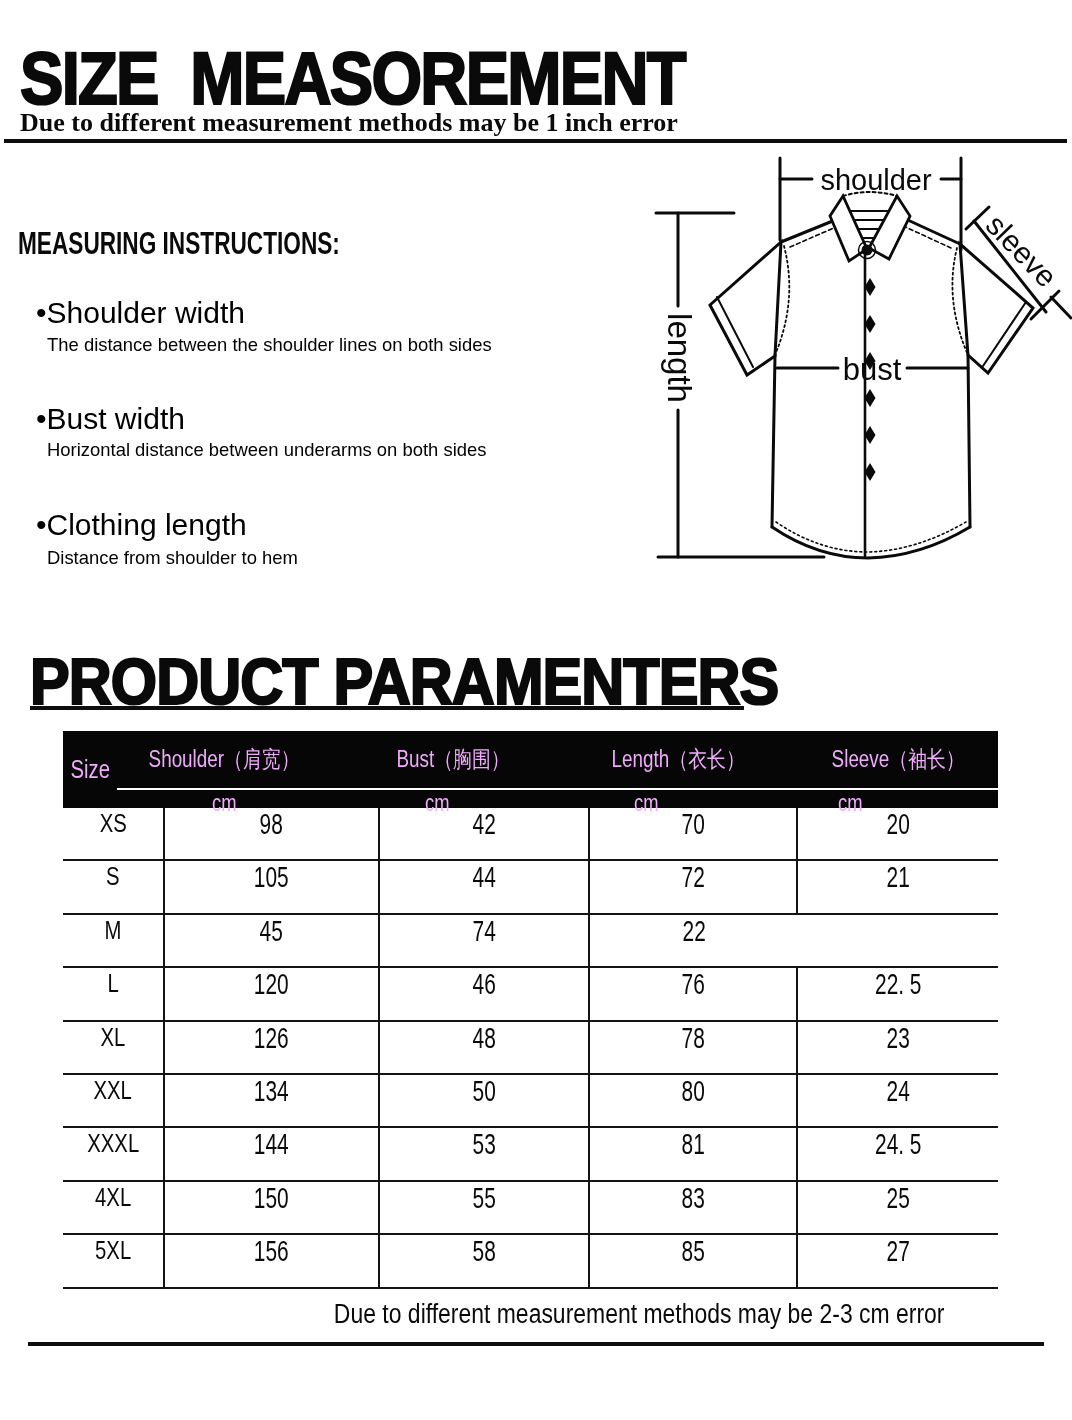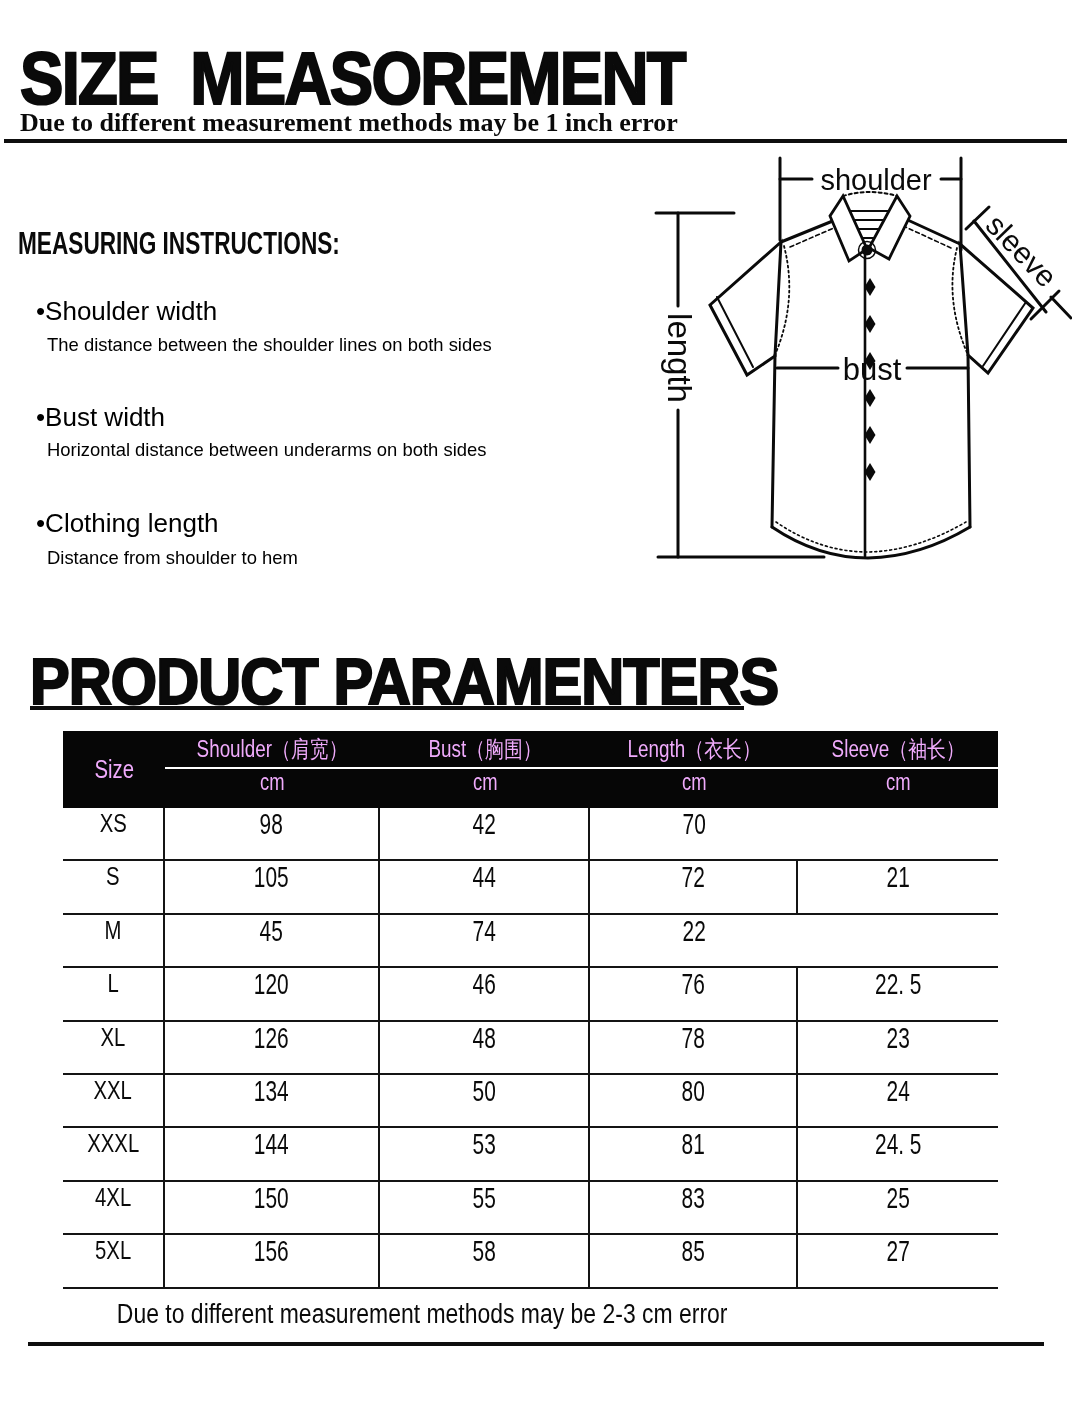--- a/index.html
+++ b/index.html
@@ -22,44 +22,44 @@
   }
   .rule{background:#0e0e0e;}
   #rule-top{left:4px; top:139px; width:1063px; height:3.5px;}
   #rule-params{left:30px; top:706px; width:714px; height:4px;}
   #rule-bottom{left:28px; top:1342px; width:1016px; height:3.5px;}
   
   #instructions-heading{
     left:18px; top:226px; font-size:31px; font-weight:bold; white-space:pre;
     transform:scaleX(0.73); transform-origin:left top; letter-spacing:0;
   }
-  .instr-term{left:36px; font-size:26px; color:#000; white-space:pre;}
+  .instr-term{left:36px; font-size:30px; color:#000; white-space:pre;}
   .instr-desc{left:47px; font-size:19px; color:#000; white-space:pre; transform:scaleX(0.97); transform-origin:left top;}
   #term-1{top:296px;} #desc-1{top:334px;}
   #term-2{top:402px;} #desc-2{top:439px;}
   #term-3{top:508px;} #desc-3{top:547px;}
   
   #diagram{left:628px; top:146px;}
   #diagram text{font-family:"Liberation Sans", sans-serif; fill:#0a0a0a;}
   
   #size-table{left:63px; top:731px; width:935px;}
   .thead{display:flex; background:#060606; color:#f0abfc; height:77px;justify-content:space-between;}
   .size-cell{width:102px; display:flex; align-items:center; justify-content:center;}
   .head-right{flex:1; display:flex; flex-direction:column;}
   .hrow{display:grid; grid-template-columns:215px 210px 208px 200px; text-align:center;}
-  .hrow1{height:36px; align-items:center;}
+  .hrow1{height:57px; align-items:center;gap:16px;}
   .hrow2{height:20px; align-items:center; border-top:2px solid #ffffff; box-sizing:border-box;}
   .hcell{display:flex; align-items:center; justify-content:center;}
   .trow{
     display:grid; grid-template-columns:102px 215px 210px 208px 200px;
     height:53.4px; border-bottom:2px solid #141414; box-sizing:border-box;
   }
   .tcell{display:flex; align-items:flex-start; justify-content:center; border-right:2px solid #141414;}
   .tcell:last-child{border-right:none;}
-  .tfoot{height:52px; display:flex; align-items:center; justify-content:flex-start;}
+  .tfoot{height:52px; display:flex; align-items:center; justify-content:flex-end;}
   
   .cond{display:inline-block; transform:scaleX(0.72); transform-origin:center; font-size:29px; white-space:pre;}
   .cond-h{display:inline-block; transform:scaleX(0.82); transform-origin:center; font-size:23px; white-space:pre;}
   .cond-cm{display:inline-block; transform:scaleX(0.8); transform-origin:center; font-size:23px;}
   .cond-size{display:inline-block; transform:scaleX(0.78); transform-origin:center; font-size:26px;}
   .cond-foot{display:inline-block; transform:scaleX(0.85); transform-origin:center; font-size:27px; white-space:pre;}
 </style>
 </head>
 <body>
 
@@ -198,20 +198,23 @@
           </div>
           <div class="tcell">
             <span class="cond">98</span>
           </div>
           <div class="tcell">
             <span class="cond">42</span>
           </div>
           <div class="tcell">
             <span class="cond">70</span>
           </div>
+          <div class="tcell">
+            <span class="cond">20</span>
+          </div>
         </div>
         <div class="trow">
           <div class="tcell">
             <span class="cond-size">S</span>
           </div>
           <div class="tcell">
             <span class="cond">105</span>
           </div>
           <div class="tcell">
             <span class="cond">44</span>

